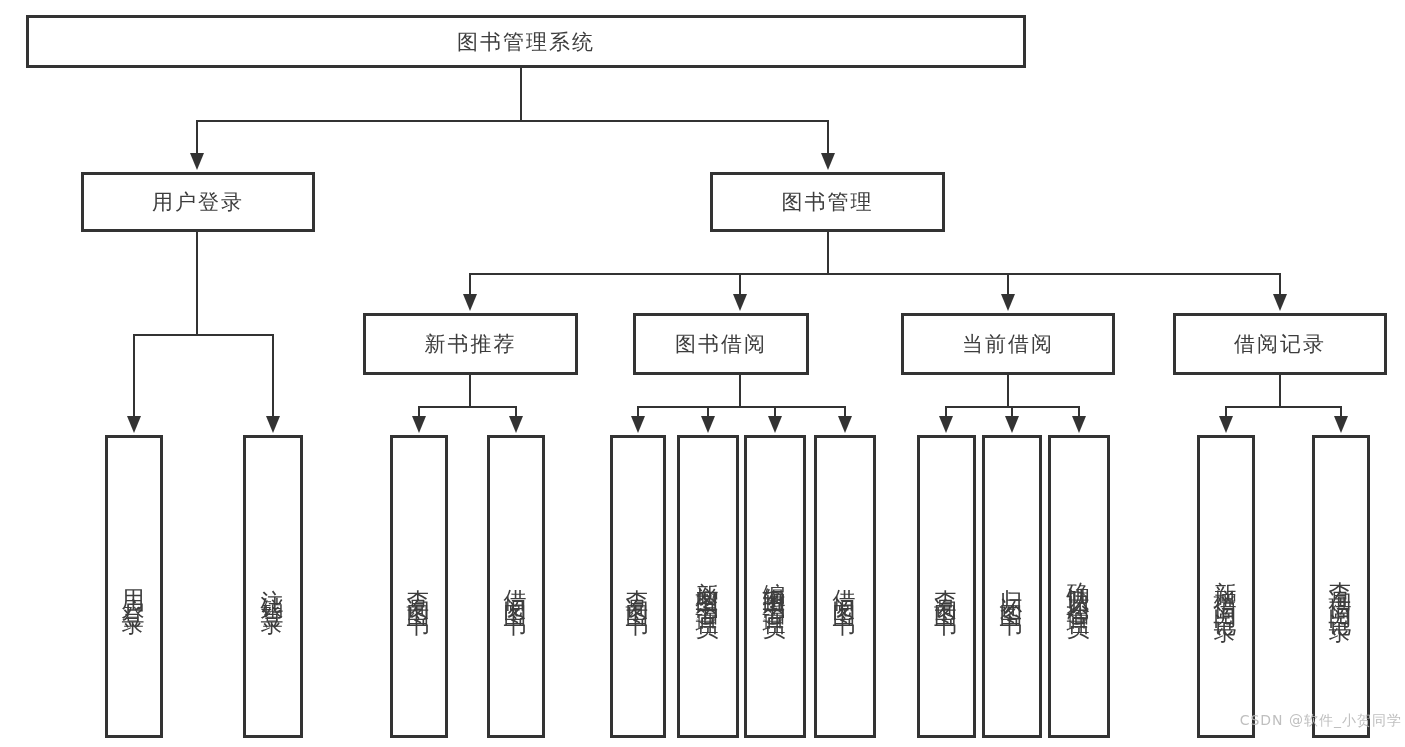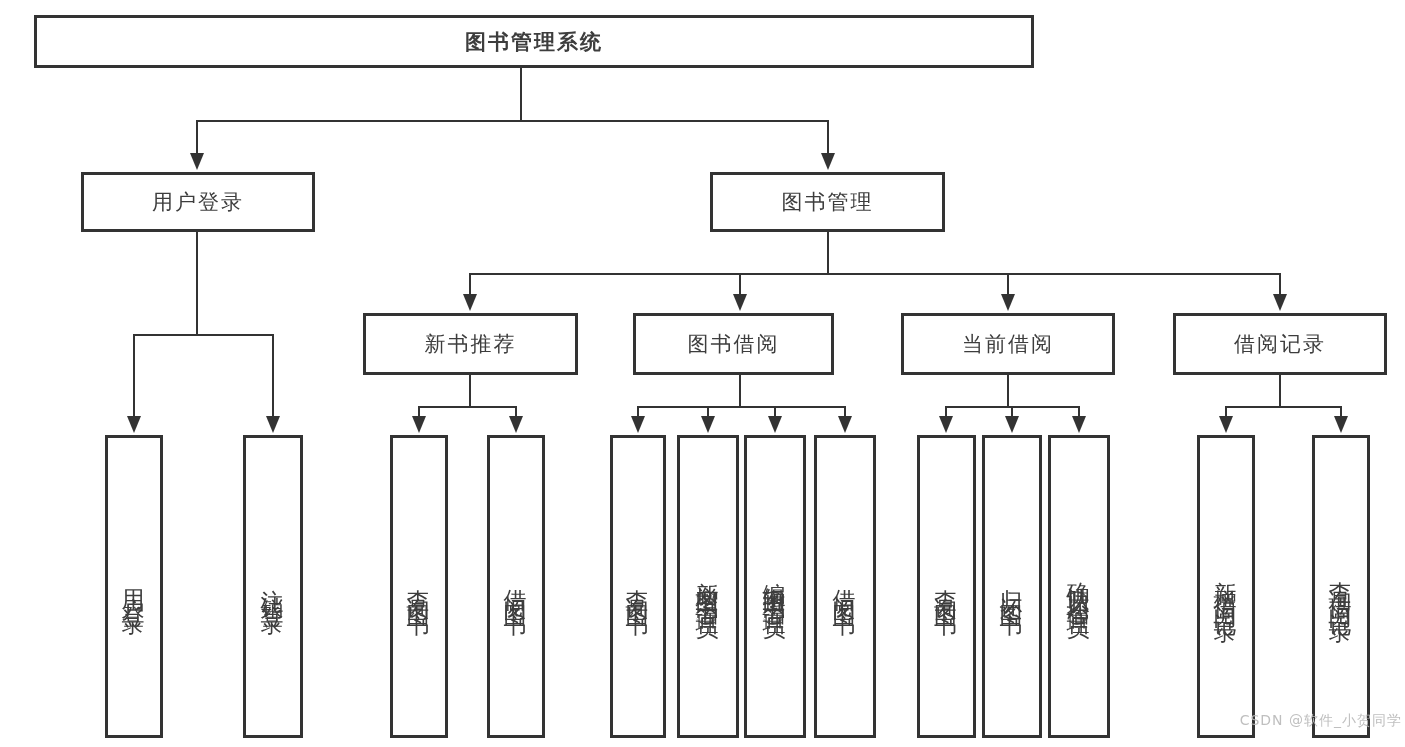--- a/index.html
+++ b/index.html
@@ -107,35 +107,35 @@
       <line x1="1012" y1="407" x2="1012" y2="419" stroke="#333333" stroke-width="2"></line>
       <polygon points="1005,416 1019,416 1012,433" fill="#333333"></polygon>
       <line x1="1079" y1="407" x2="1079" y2="419" stroke="#333333" stroke-width="2"></line>
       <polygon points="1072,416 1086,416 1079,433" fill="#333333"></polygon>
       <line x1="1226" y1="407" x2="1226" y2="419" stroke="#333333" stroke-width="2"></line>
       <polygon points="1219,416 1233,416 1226,433" fill="#333333"></polygon>
       <line x1="1341" y1="407" x2="1341" y2="419" stroke="#333333" stroke-width="2"></line>
       <polygon points="1334,416 1348,416 1341,433" fill="#333333"></polygon>
     </svg>
 
-  <div class="box hbox" style="left:34px; top:15px; width:1000px; height:53px;font-weight:bold;">
+  <div class="box hbox" style="left:26px; top:15px; width:1000px; height:53px;">
     <span>图书管理系统</span>
   </div>
 
   <div class="box hbox" style="left:81px; top:172px; width:234px; height:60px;">
     <span>用户登录</span>
   </div>
   <div class="box hbox" style="left:363px; top:313px; width:215px; height:62px;">
     <span>新书推荐</span>
   </div>
 
   <div class="box hbox" style="left:710px; top:172px; width:235px; height:60px;">
     <span>图书管理</span>
   </div>
-  <div class="box hbox" style="left:633px; top:313px; width:201px; height:62px;">
+  <div class="box hbox" style="left:633px; top:313px; width:176px; height:62px;">
     <span>图书借阅</span>
   </div>
   <div class="box hbox" style="left:901px; top:313px; width:214px; height:62px;">
     <span>当前借阅</span>
   </div>
   <div class="box hbox" style="left:1173px; top:313px; width:214px; height:62px;">
     <span>借阅记录</span>
   </div>
 
   <div class="box vbox" style="left:105px; top:435px; width:58px; height:303px;">

